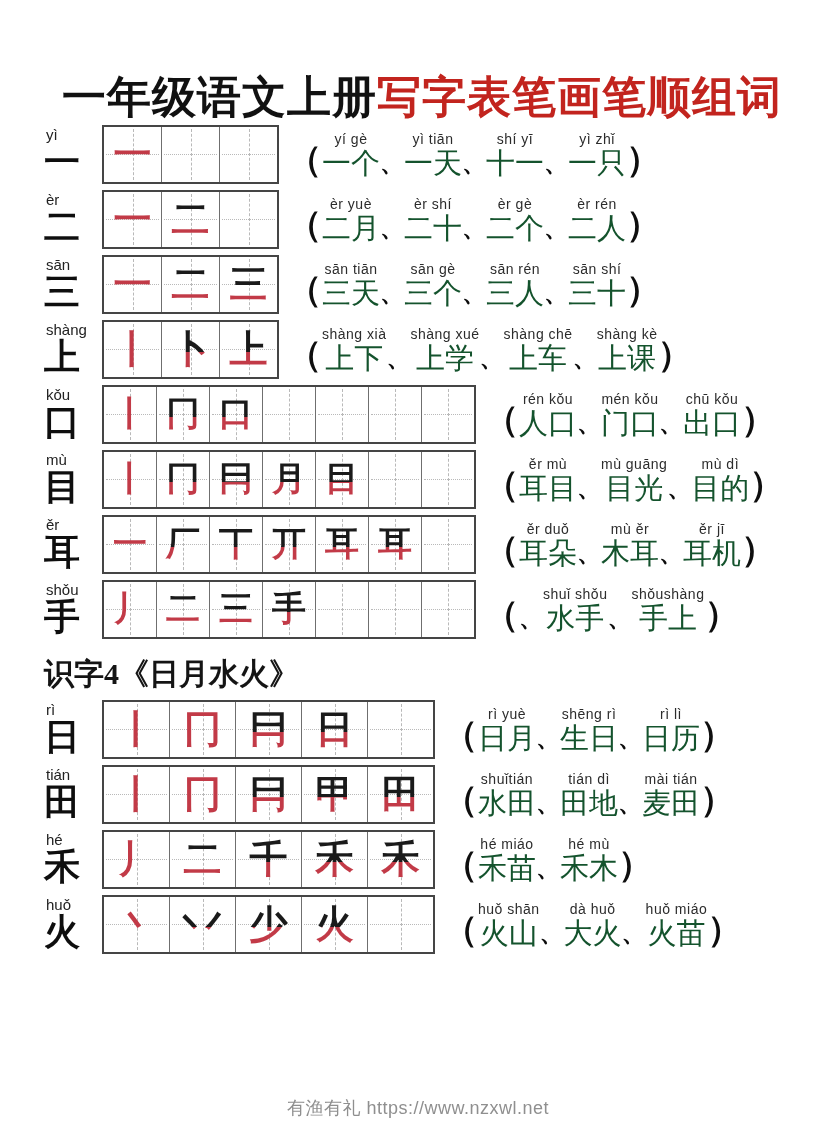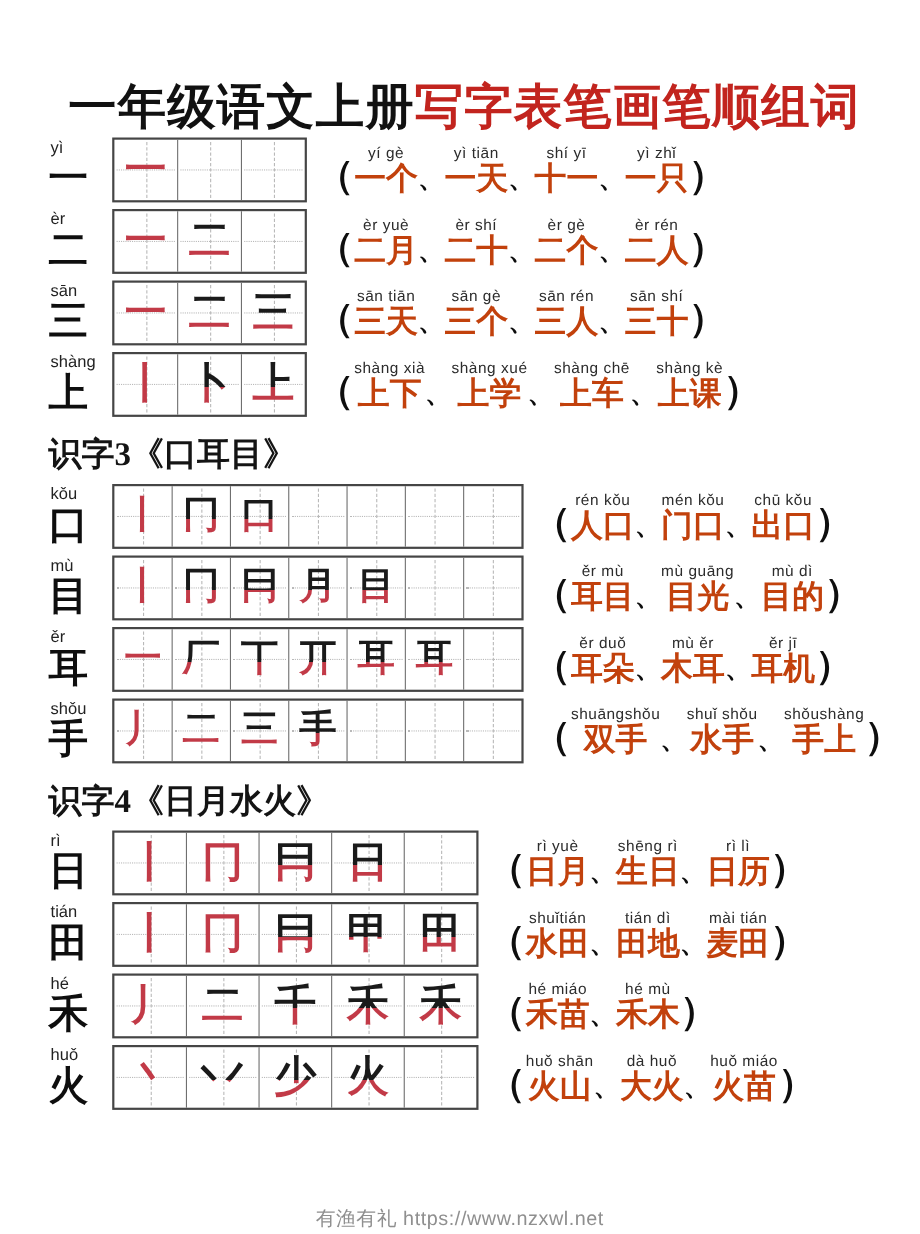--- a/index.html
+++ b/index.html
@@ -47,21 +47,21 @@
   .g-mix {
     background:linear-gradient(180deg,#1a1a1a 54%,#c23a47 54%);
     -webkit-background-clip:text; background-clip:text; color:transparent;
   }
 
   .words { display:flex; align-items:flex-end; margin-left:8px; flex:1; min-width:0; }
   .paren { font-size:35px; font-weight:bold; color:#0e0e0e; line-height:1.0;
            font-family:"Liberation Serif", serif; padding-bottom:1px; }
   .wg { display:flex; flex-direction:column; align-items:center; margin:0 0; }
   .wpy { font-size:14px; color:#2c2c2c; white-space:nowrap; margin-bottom:1px; letter-spacing:0.5px; }
-  .wtx { font-size:29px; font-weight:bold; color:#c2410c; line-height:1.05;
+  .wtx { font-size:29px; font-weight:normal; color:#14532d; line-height:1.05;
          font-family:"Liberation Serif", serif; white-space:nowrap; }
   .sep { font-size:24px; font-weight:bold; color:#0c0c0c; margin:0 0 3px; line-height:1;
          font-family:"Liberation Serif", serif; }
 
   .footer {
     position:absolute; left:0; bottom:2px; width:100%; text-align:center;
     color:#8f8f8f; font-size:18px; letter-spacing:0.5px;
   }
 </style>
 </head>
@@ -246,21 +246,20 @@
             <span class="wtx">上车</span>
           </span>
           <span class="sep">、</span>
           <span class="wg">
             <span class="wpy">shàng kè</span>
             <span class="wtx">上课</span>
           </span>
           <span class="paren">）</span>
         </div>
       </div>
-      <div class="sec-heading">识字3《口耳目》</div>
       <div class="row s3">
         <div class="char-col">
           <div class="char-py">kǒu</div>
           <div class="char-zi">口</div>
         </div>
         <div class="grid">
           <div class="cell">
             <span class="vline"></span>
             <span class="hline"></span>
             <span class="glyph g-red">丨</span>
@@ -464,24 +463,20 @@
             <span class="vline"></span>
             <span class="hline"></span>
           </div>
           <div class="cell">
             <span class="vline"></span>
             <span class="hline"></span>
           </div>
         </div>
         <div class="words">
           <span class="paren">（</span>
-          <span class="wg">
-            <span class="wpy">shuāngshǒu</span>
-            <span class="wtx">双手</span>
-          </span>
           <span class="sep">、</span>
           <span class="wg">
             <span class="wpy">shuǐ shǒu</span>
             <span class="wtx">水手</span>
           </span>
           <span class="sep">、</span>
           <span class="wg">
             <span class="wpy">shǒushàng</span>
             <span class="wtx">手上</span>
           </span>

